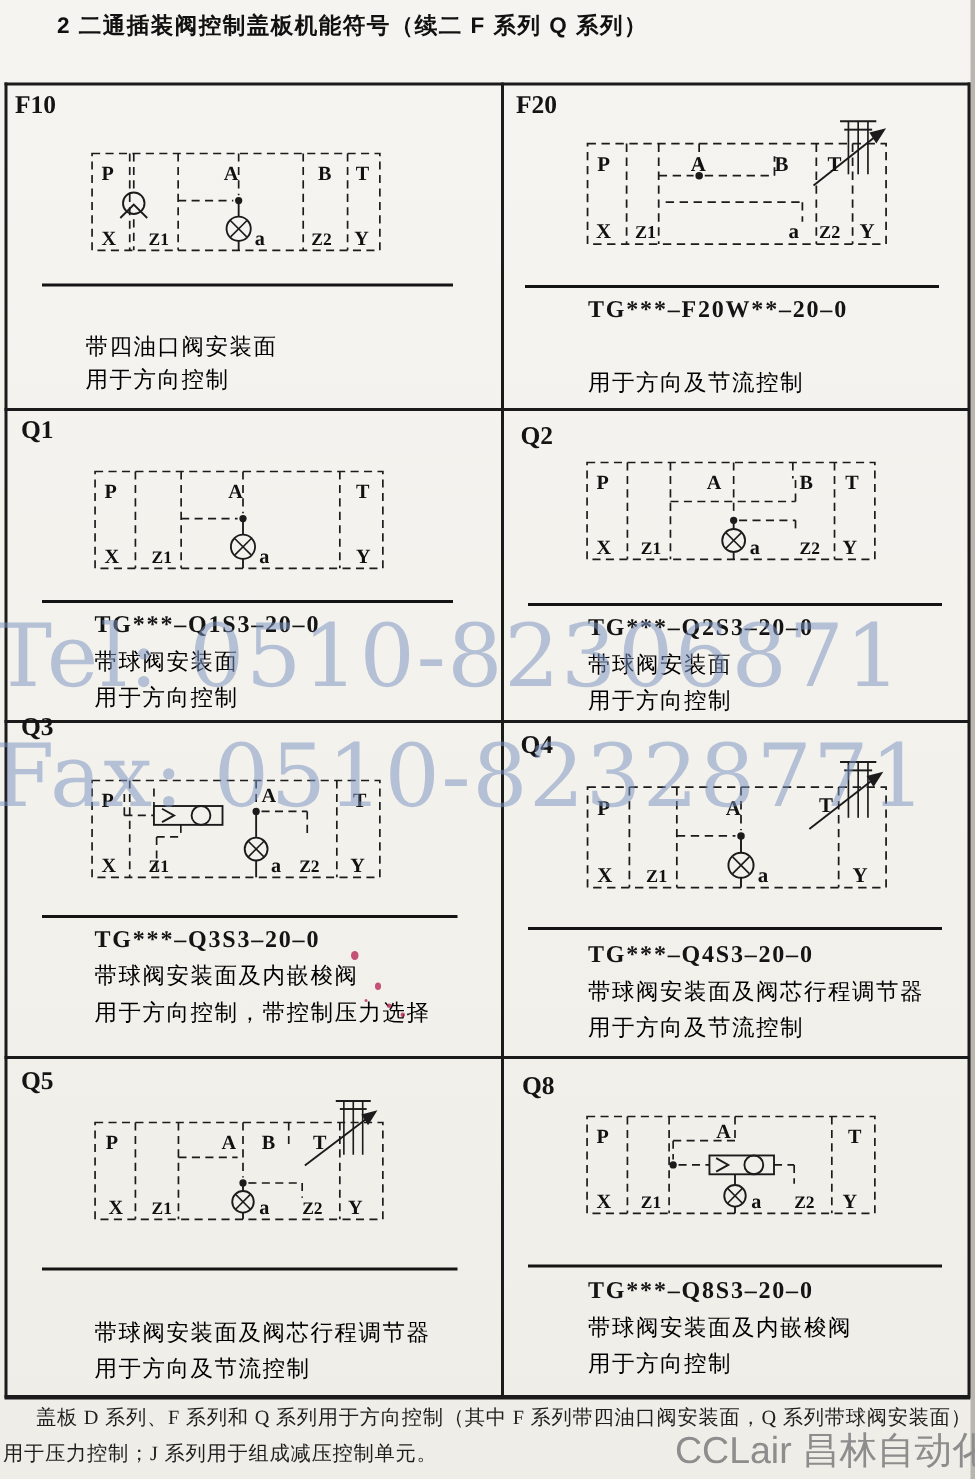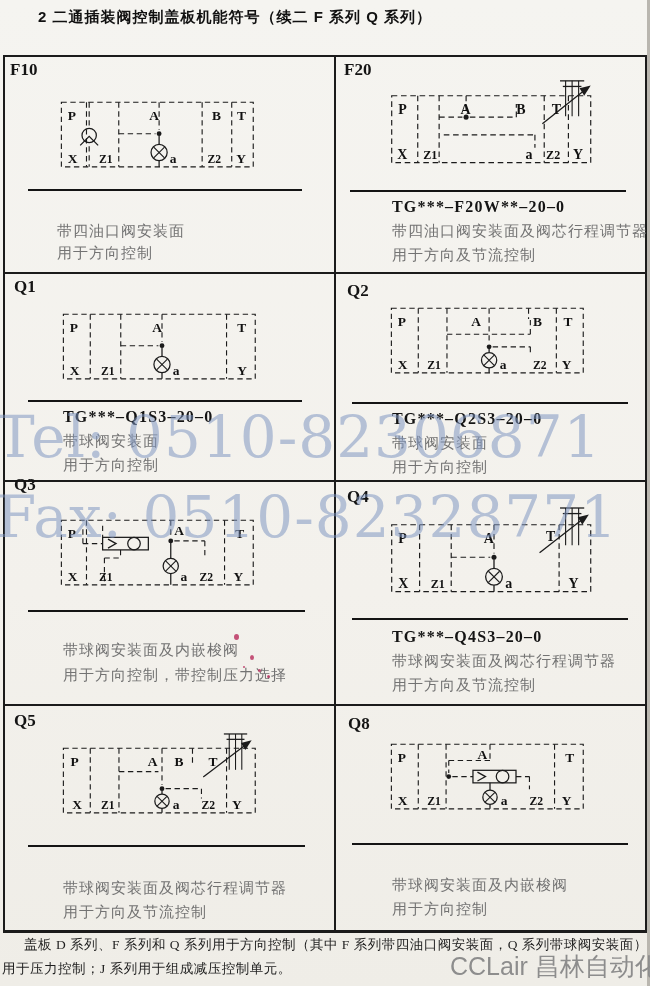--- a/index.html
+++ b/index.html
@@ -16,21 +16,21 @@
     font-family:"Liberation Serif", serif;color:var(--ink);
   }
   .hdr{position:absolute;left:2px;top:8px;font-family:"Liberation Sans",sans-serif;
     font-weight:bold;font-size:15px;letter-spacing:1px;color:#111;white-space:nowrap;margin-left:36px;}
   .hl{position:absolute;background:var(--ink);height:2px;}
   .vl{position:absolute;background:var(--ink);width:1.6px;}
   .cell{position:absolute;}
   .cid{position:absolute;font-size:17px;font-weight:bold;color:#141414;}
   .sep{position:absolute;height:1.8px;background:#141414;}
   .code{position:absolute;font-size:16px;letter-spacing:1.2px;font-weight:bold;color:#141414;white-space:nowrap;}
-  .dsc{position:absolute;font-size:15px;color:#737373;white-space:nowrap;letter-spacing:1px;}
+  .dsc{position:absolute;font-size:15px;color:#000000;white-space:nowrap;letter-spacing:1px;}
   .wm{position:absolute;font-family:"DejaVu Serif",serif;font-size:58px;
     color:var(--watermark);opacity:.52;letter-spacing:1px;white-space:nowrap;line-height:1;z-index:5;}
   .brand{position:absolute;font-family:"Liberation Sans",sans-serif;font-size:25px;
     color:var(--brand_gray);white-space:nowrap;z-index:6;}
   .foot{position:absolute;font-size:13.5px;color:#1e1e1e;white-space:nowrap;letter-spacing:.5px;}
   .stain{position:absolute;background:var(--stain);border-radius:50%;opacity:.8;z-index:7;}
   .scan-edge{position:absolute;right:0;top:0;width:3px;height:986px;background:#b9b6af;}
   svg{position:absolute;overflow:visible;}
   svg .ln{stroke:var(--ink);stroke-width:1.4;fill:none;}
   svg .th{stroke:var(--ink);stroke-width:1.2;fill:none;}
@@ -127,21 +127,20 @@
     <text class="pt" x="140" y="38">B</text>
     <text class="pt" x="178" y="38">T</text>
     <text class="pt" x="12" y="86">X</text>
     <text class="pts" x="40" y="86">Z1</text>
     <text class="pt" x="150" y="86">a</text>
     <text class="pts" x="172" y="86">Z2</text>
     <text class="pt" x="201" y="86">Y</text>
   </svg>
   <div class="sep" style="left:16px;top:135px;width:276px;"></div>
   <div class="code" style="left:58px;top:143px;">TG***–F20W**–20–0</div>
-  <div class="dsc" style="left:58px;top:167px;">带四油口阀安装面及阀芯行程调节器</div>
   <div class="dsc" style="left:58px;top:191px;">用于方向及节流控制</div>
 </div>
 
 <div class="cell" style="left:3px;top:272px;width:331px;height:246px;">
   <div class="cid" style="left:11px;top:5px;">Q1</div>
   <svg style="left:55px;top:26px;" width="208" height="90" viewBox="0 0 232 100">
     <rect class="dsh" x="6" y="18" width="214" height="72"></rect>
     <line class="dsh" x1="36" y1="18" x2="36" y2="90"></line>
     <line class="dsh" x1="70" y1="18" x2="70" y2="90"></line>
     <line class="dsh" x1="188" y1="18" x2="188" y2="90"></line>
@@ -237,20 +236,21 @@
     <text class="pt" x="13" y="38">P</text>
     <text class="pt" x="132" y="34">A</text>
     <text class="pt" x="200" y="38">T</text>
     <text class="pt" x="13" y="86">X</text>
     <text class="pts" x="48" y="86">Z1</text>
     <text class="pt" x="139" y="86">a</text>
     <text class="pts" x="160" y="86">Z2</text>
     <text class="pt" x="198" y="86">Y</text>
   </svg>
   <div class="sep" style="left:25px;top:142px;width:277px;"></div>
+  <div class="code" style="left:60px;top:150px;">TG***–Q3S3–20–0</div>
   <div class="dsc" style="left:60px;top:173px;">带球阀安装面及内嵌梭阀</div>
   <div class="dsc" style="left:60px;top:198px;">用于方向控制，带控制压力选择</div>
 </div>
 
 <div class="cell" style="left:334px;top:480px;width:313px;height:224px;">
   <div class="cid" style="left:13px;top:7px;">Q4</div>
   <svg style="left:52px;top:28px;" width="216" height="93" viewBox="0 0 232 100">
     <rect class="dsh" x="6" y="18" width="214" height="72"></rect>
     <line class="dsh" x1="36" y1="18" x2="36" y2="90"></line>
     <line class="dsh" x1="70" y1="18" x2="70" y2="90"></line>
@@ -361,20 +361,21 @@
     <text class="pt" x="13" y="38">P</text>
     <text class="pt" x="102" y="34">A</text>
     <text class="pt" x="200" y="38">T</text>
     <text class="pt" x="13" y="86">X</text>
     <text class="pts" x="46" y="86">Z1</text>
     <text class="pt" x="128" y="86">a</text>
     <text class="pts" x="160" y="86">Z2</text>
     <text class="pt" x="196" y="86">Y</text>
   </svg>
   <div class="sep" style="left:18px;top:139px;width:276px;"></div>
+  <div class="code" style="left:58px;top:148px;">TG***–Q8S3–20–0</div>
   <div class="dsc" style="left:58px;top:172px;">带球阀安装面及内嵌梭阀</div>
   <div class="dsc" style="left:58px;top:196px;">用于方向控制</div>
 </div>
 
 <div class="stain" style="left:234px;top:634px;width:5px;height:6px;"></div>
 <div class="stain" style="left:250px;top:655px;width:4px;height:5px;"></div>
 <div class="stain" style="left:258px;top:669px;width:3px;height:3px;"></div>
 <div class="stain" style="left:267px;top:675px;width:3px;height:3px;"></div>
 <div class="stain" style="left:243px;top:666px;width:2px;height:2px;"></div>
 

